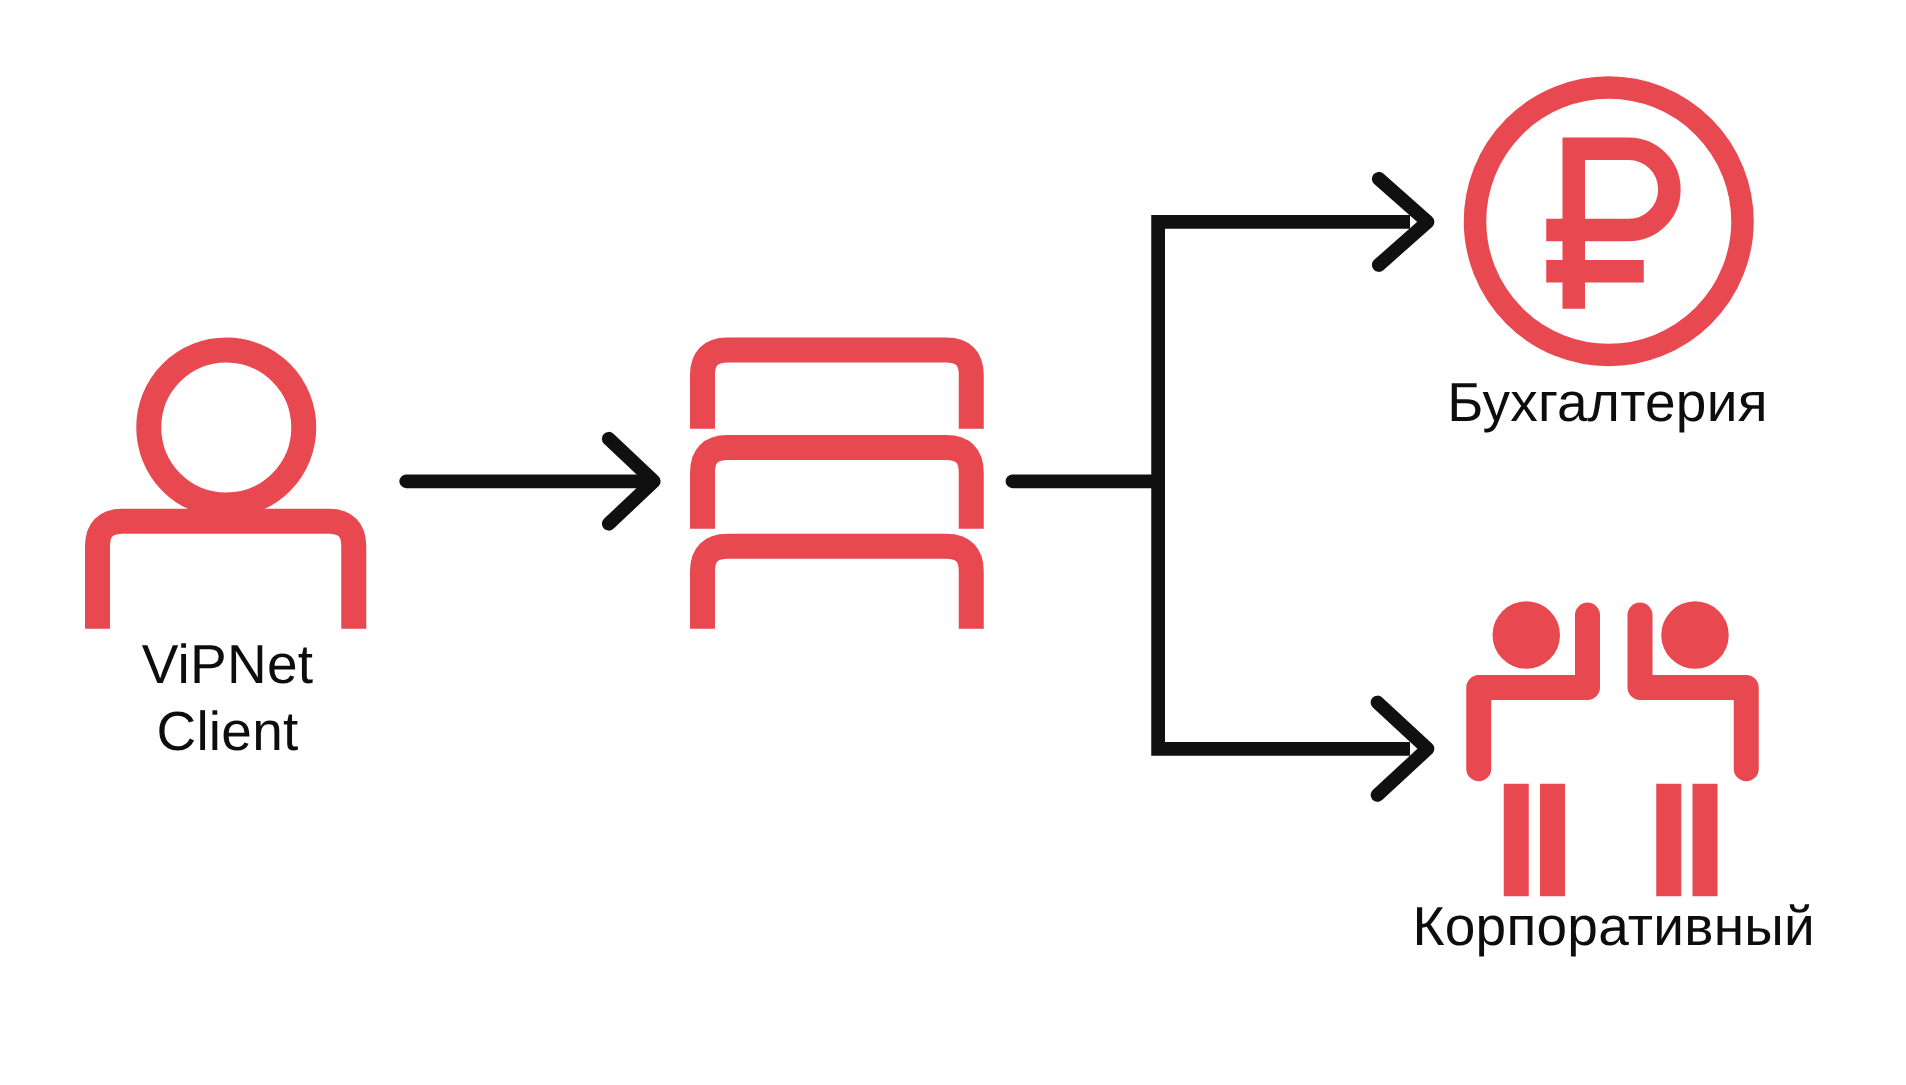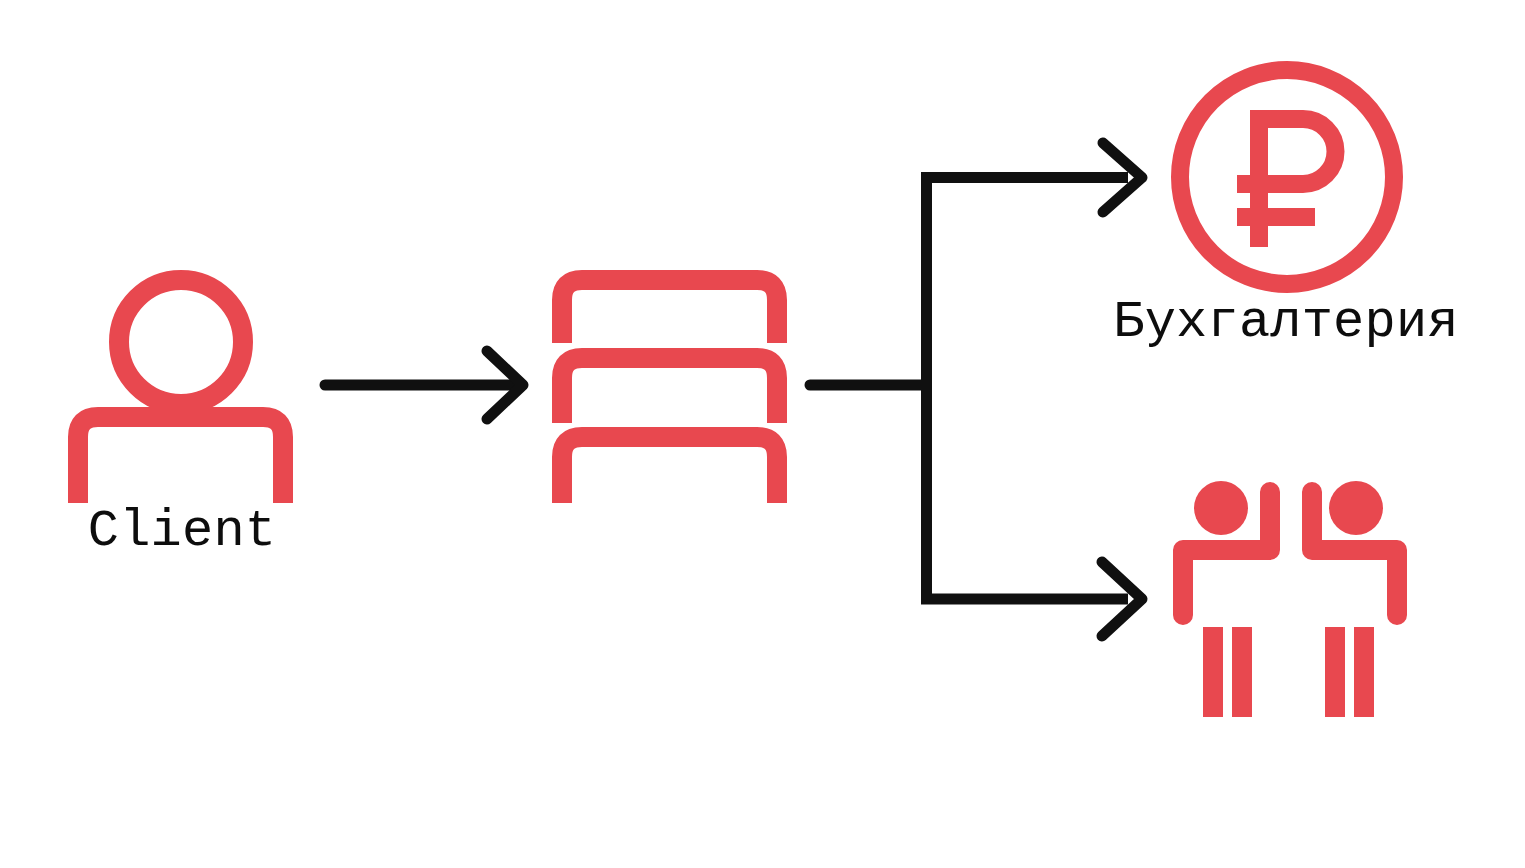--- a/index.html
+++ b/index.html
@@ -19,27 +19,26 @@
   svg.diagram-layer { position: absolute; left: 0; top: 0; }
 
   .red-stroke { stroke: var(--icon-red); fill: none; }
   .red-fill   { fill: var(--icon-red); stroke: none; }
   .black-stroke { stroke: var(--line-black); fill: none; }
 
   .node-label {
     position: absolute;
     transform: translateX(-50%);
     text-align: center;
-    font-size: 52px;
+    font-size: 44px;
     line-height: 54px;
     font-weight: 500;
     letter-spacing: 0.2px;
     color: var(--text-black);
     white-space: nowrap;
-    font-family: Liberation Mono, monospace;
   }
 </style>
 </head>
 <body>
 
 <div class="stage">
 
   <svg class="diagram-layer" width="1525" height="868" viewBox="0 0 1525 868">
 
     <g>
@@ -77,24 +76,26 @@
       <path class="red-stroke" stroke-width="20" stroke-linecap="round" stroke-linejoin="round" d="M 1270 492 L 1270 550 L 1183 550 L 1183 615"></path>
       <path class="red-stroke" stroke-width="20" stroke-linecap="round" stroke-linejoin="round" d="M 1312 492 L 1312 550 L 1397 550 L 1397 615"></path>
       <rect class="red-fill" x="1203" y="627" width="20" height="90"></rect>
       <rect class="red-fill" x="1232" y="627" width="20" height="90"></rect>
       <rect class="red-fill" x="1325" y="627" width="20" height="90"></rect>
       <rect class="red-fill" x="1354" y="627" width="20" height="90"></rect>
     </g>
   </svg>
 
   <div class="node-label" style="left:182px; top:505px;">
+    <div>ViPNet</div>
     <div>Client</div>
   </div>
 
   <div class="node-label" style="left:676px; top:505px;">
   </div>
 
   <div class="node-label" style="left:1286px; top:296px;">Бухгалтерия</div>
 
   <div class="node-label" style="left:1291px; top:715px;">
+    <div>Корпоративный</div>
   </div>
 
 </div>
 
 </body></html>

